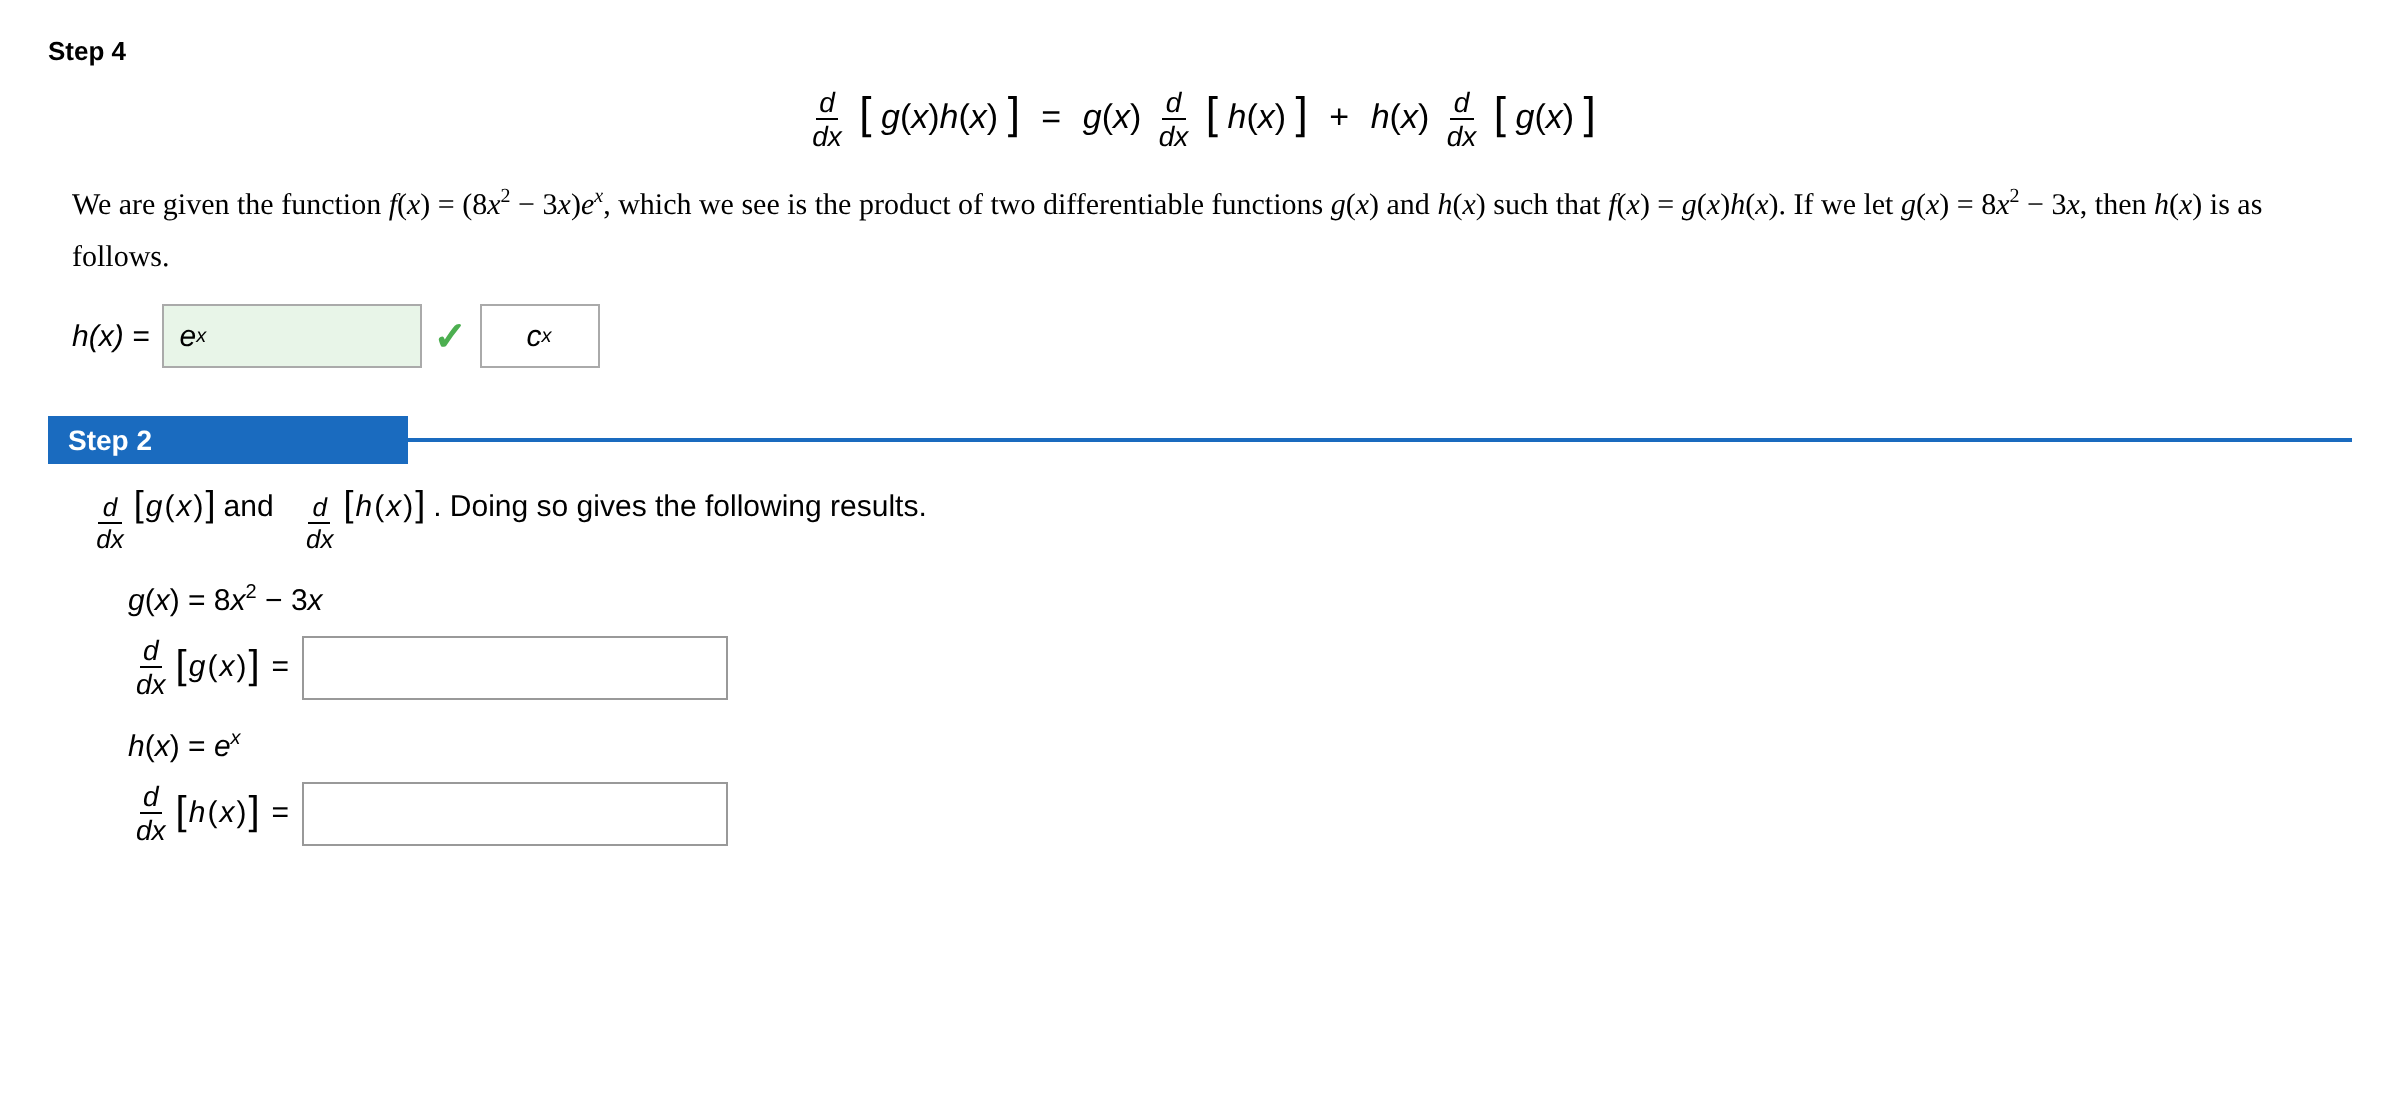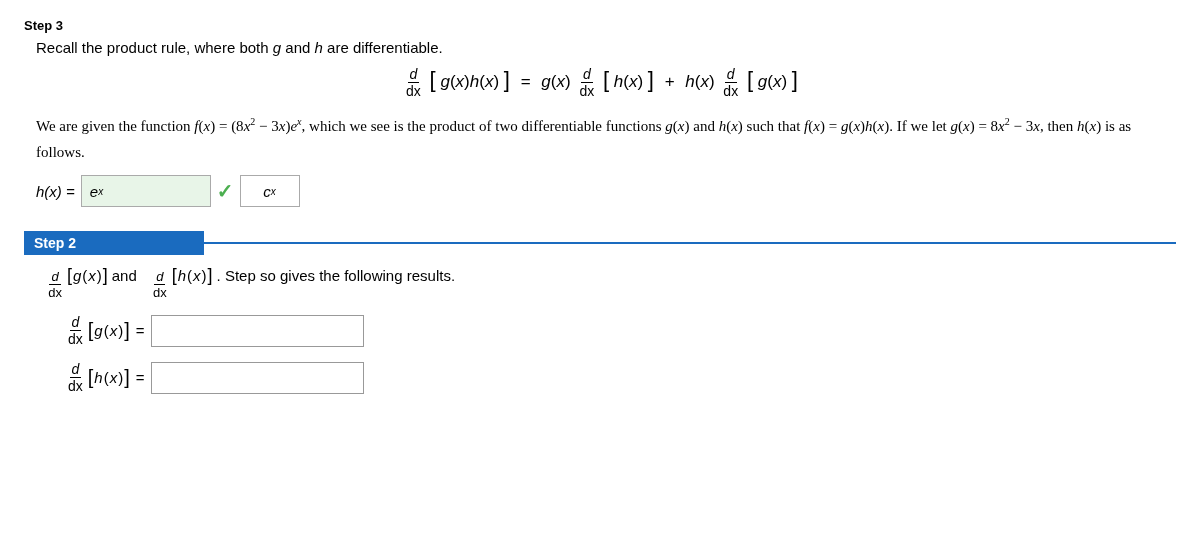--- a/index.html
+++ b/index.html
@@ -126,20 +126,21 @@
       margin: 0 2px;
       font-size: 14px;
     }
     .frac .num {
       border-bottom: 1px solid #000;
       padding: 0 2px;
       font-style: italic;
     }
     .frac .den {
       padding: 0 2px;
+      font-style: italic;
     }
 
     sup {
       font-size: 10px;
       vertical-align: super;
     }
 
     .math-italic { font-style: italic; }
 
     .bracket {
@@ -172,25 +173,22 @@
       height: 2px;
       background: #1a6bbf;
       margin-left: 0;
     }
   </style>
 </head>
 <body>
 
 <div class="step1-section">
 
-  <div style="font-size:13px; font-weight:bold; margin-bottom:6px;">Step 3</div>
-
-  <div class="recall-text">
-    Recall the product rule, where both <span class="math-italic">g</span> <span>and</span> <span class="math-italic">h</span> are differentiable.
-  </div>
+  <div style="font-size:13px; font-weight:bold; margin-bottom:6px;">Step 4</div>
+
 
   <div class="formula-center">
     <span class="frac">
       <span class="num">d</span>
       <span class="den">dx</span>
     </span>
     <span class="bracket">[</span>
     <span class="math-italic">g</span>(<span class="math-italic">x</span>)<span class="math-italic">h</span>(<span class="math-italic">x</span>)
     <span class="bracket">]</span>
     <span style="margin:0 6px">=</span>
@@ -255,40 +253,46 @@
     &nbsp;
     <span style="display:inline-flex; align-items:baseline; gap:1px;">
       <span class="frac" style="font-size:13px;">
         <span class="num">d</span>
         <span class="den">dx</span>
       </span>
       <span style="font-size:18px;">[</span>
       <span class="math-italic">h</span>(<span class="math-italic">x</span>)
       <span style="font-size:18px;">]</span>
     </span>
-    <span>. Step so gives the following results.</span>
+    <span>. Doing so gives the following results.</span>
   </div>
 
   <div class="gx-block">
+    <div class="gx-eq">
+      <span class="math-italic">g</span>(<span class="math-italic">x</span>) = 8<span class="math-italic">x</span><sup>2</sup> − 3<span class="math-italic">x</span>
+    </div>
     <div class="derivative-row">
       <span style="display:inline-flex; align-items:center; gap:1px; vertical-align: middle;">
         <span class="frac">
           <span class="num">d</span>
           <span class="den">dx</span>
         </span>
         <span style="font-size:20px;">[</span>
         <span class="math-italic">g</span>(<span class="math-italic">x</span>)
         <span style="font-size:20px;">]</span>
       </span>
       <span>=</span>
       <input type="text" class="input-blank" style="height: 32px; min-width: 155px; border: 1px solid rgb(153, 153, 153); padding: 0px 6px; font-size: 15px;">
     </div>
   </div>
 
   <div class="gx-block" style="margin-top:14px;">
+    <div class="gx-eq">
+      <span class="math-italic">h</span>(<span class="math-italic">x</span>) = <span class="math-italic">e</span><sup><span class="math-italic">x</span></sup>
+    </div>
     <div class="derivative-row">
       <span style="display:inline-flex; align-items:center; gap:1px; vertical-align: middle;">
         <span class="frac">
           <span class="num">d</span>
           <span class="den">dx</span>
         </span>
         <span style="font-size:20px;">[</span>
         <span class="math-italic">h</span>(<span class="math-italic">x</span>)
         <span style="font-size:20px;">]</span>
       </span>

